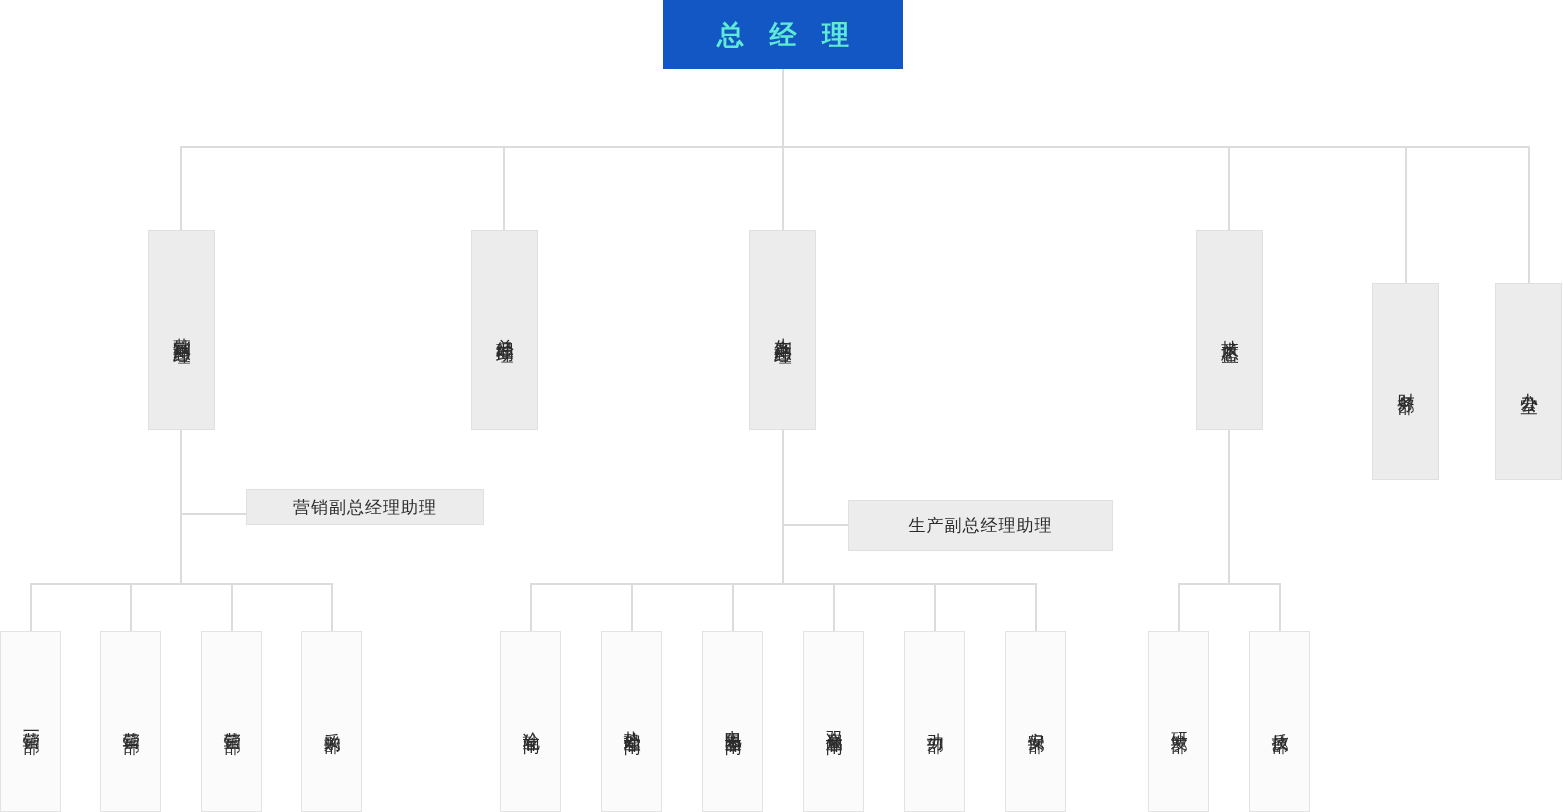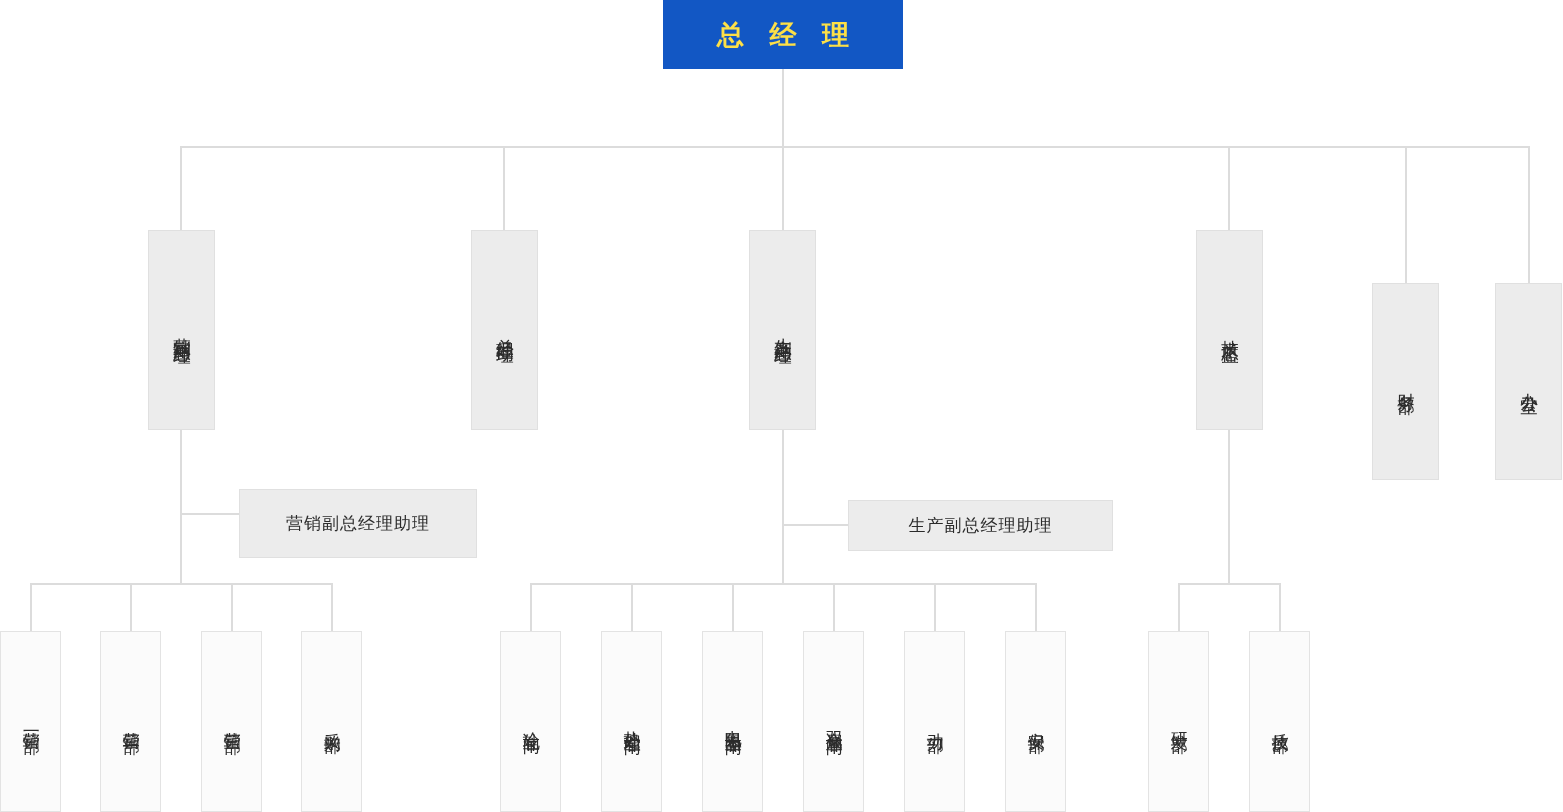--- a/index.html
+++ b/index.html
@@ -31,21 +31,21 @@
     position: absolute;
     box-sizing: border-box;
     display: flex;
     align-items: center;
     justify-content: center;
     text-align: center;
   }
   .node.root {
     background: #1257c4;
     border: none;
-    color: #fde047;
+    color: #5eead4;
     font-size: 27px;
     font-weight: bold;
     letter-spacing: 9px;
     text-indent: 9px;
   }
   .node.grey {
     background: #ececec;
     border: 1px solid #e0e0e0;
     color: #2b2b2b;
   }
@@ -125,21 +125,21 @@
   <div class="node grey lvl2" style="left:1196px; top:230px; width:67px; height:200px;">
     <span class="vert">技术总监</span>
   </div>
   <div class="node grey lvl2" style="left:1372px; top:283px; width:67px; height:197px;">
     <span class="vert">财务部</span>
   </div>
   <div class="node grey lvl2" style="left:1495px; top:283px; width:67px; height:197px;">
     <span class="vert">办公室</span>
   </div>
 
-  <div class="node grey" style="left:239px; top:489px; width:238px; height:69px;">
+  <div class="node grey" style="left:246px; top:489px; width:238px; height:36px;">
     <span class="horiz">营销副总经理助理</span>
   </div>
   <div class="node grey" style="left:848px; top:500px; width:265px; height:51px;">
     <span class="horiz">生产副总经理助理</span>
   </div>
 
   <div class="node light leaf" style="left:0px; top:631px; width:61px; height:181px;">
     <span class="vert">营销一部</span>
   </div>
   <div class="node light leaf" style="left:100px; top:631px; width:61px; height:181px;">

